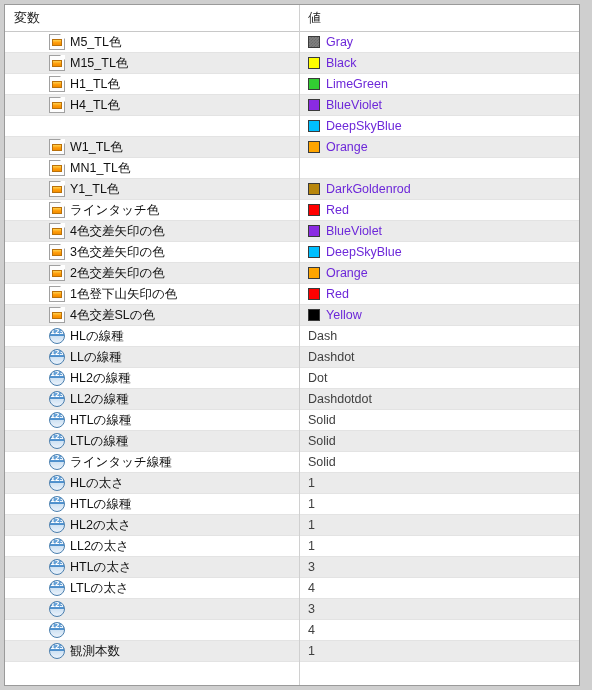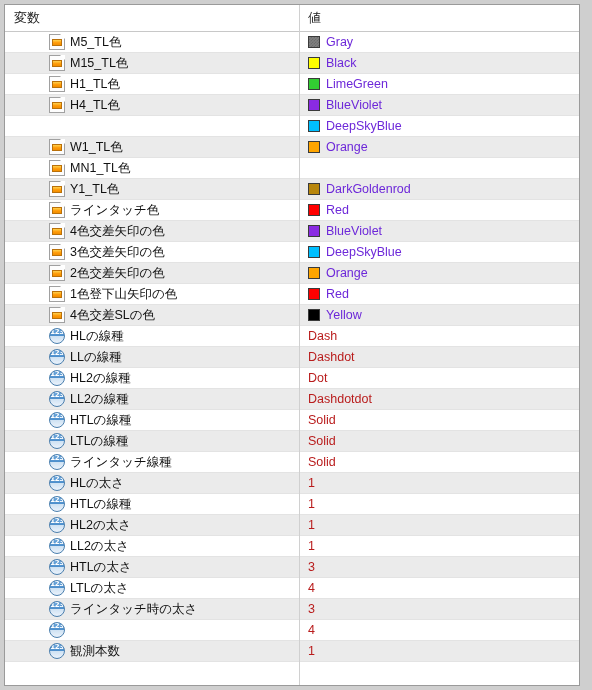--- a/index.html
+++ b/index.html
@@ -126,21 +126,21 @@
     background-image:
       linear-gradient(45deg,rgba(0,0,0,.13) 25%,transparent 25%,transparent 75%,rgba(0,0,0,.13) 75%),
       linear-gradient(45deg,rgba(0,0,0,.13) 25%,transparent 25%,transparent 75%,rgba(0,0,0,.13) 75%);
     background-size:3px 3px;
     background-position:0 0,1.5px 1.5px;
   }
   .val-text{
     font-size:12.5px;color:#6d28d9;
     white-space:nowrap;
   }
-  .val-text.plain{margin-left:8px;color:#b91c1c;}
+  .val-text.plain{margin-left:8px;color:#404040;}
 </style>
 </head>
 <body>
 
 <div class="frame">
   <div class="grid">
 
     <div class="col-divider"></div>
 
     <div class="header">
@@ -422,21 +422,20 @@
           </div>
           <div class="cell-val">
             <span class="val-text plain">4</span>
           </div>
         </div>
         <div class="row alt">
           <div class="cell-var">
             <span class="icon icon-num">
               <span>123</span>
             </span>
-            <span class="var-label">ラインタッチ時の太さ</span>
           </div>
           <div class="cell-val">
             <span class="val-text plain">3</span>
           </div>
         </div>
         <div class="row">
           <div class="cell-var">
             <span class="icon icon-num">
               <span>123</span>
             </span>

